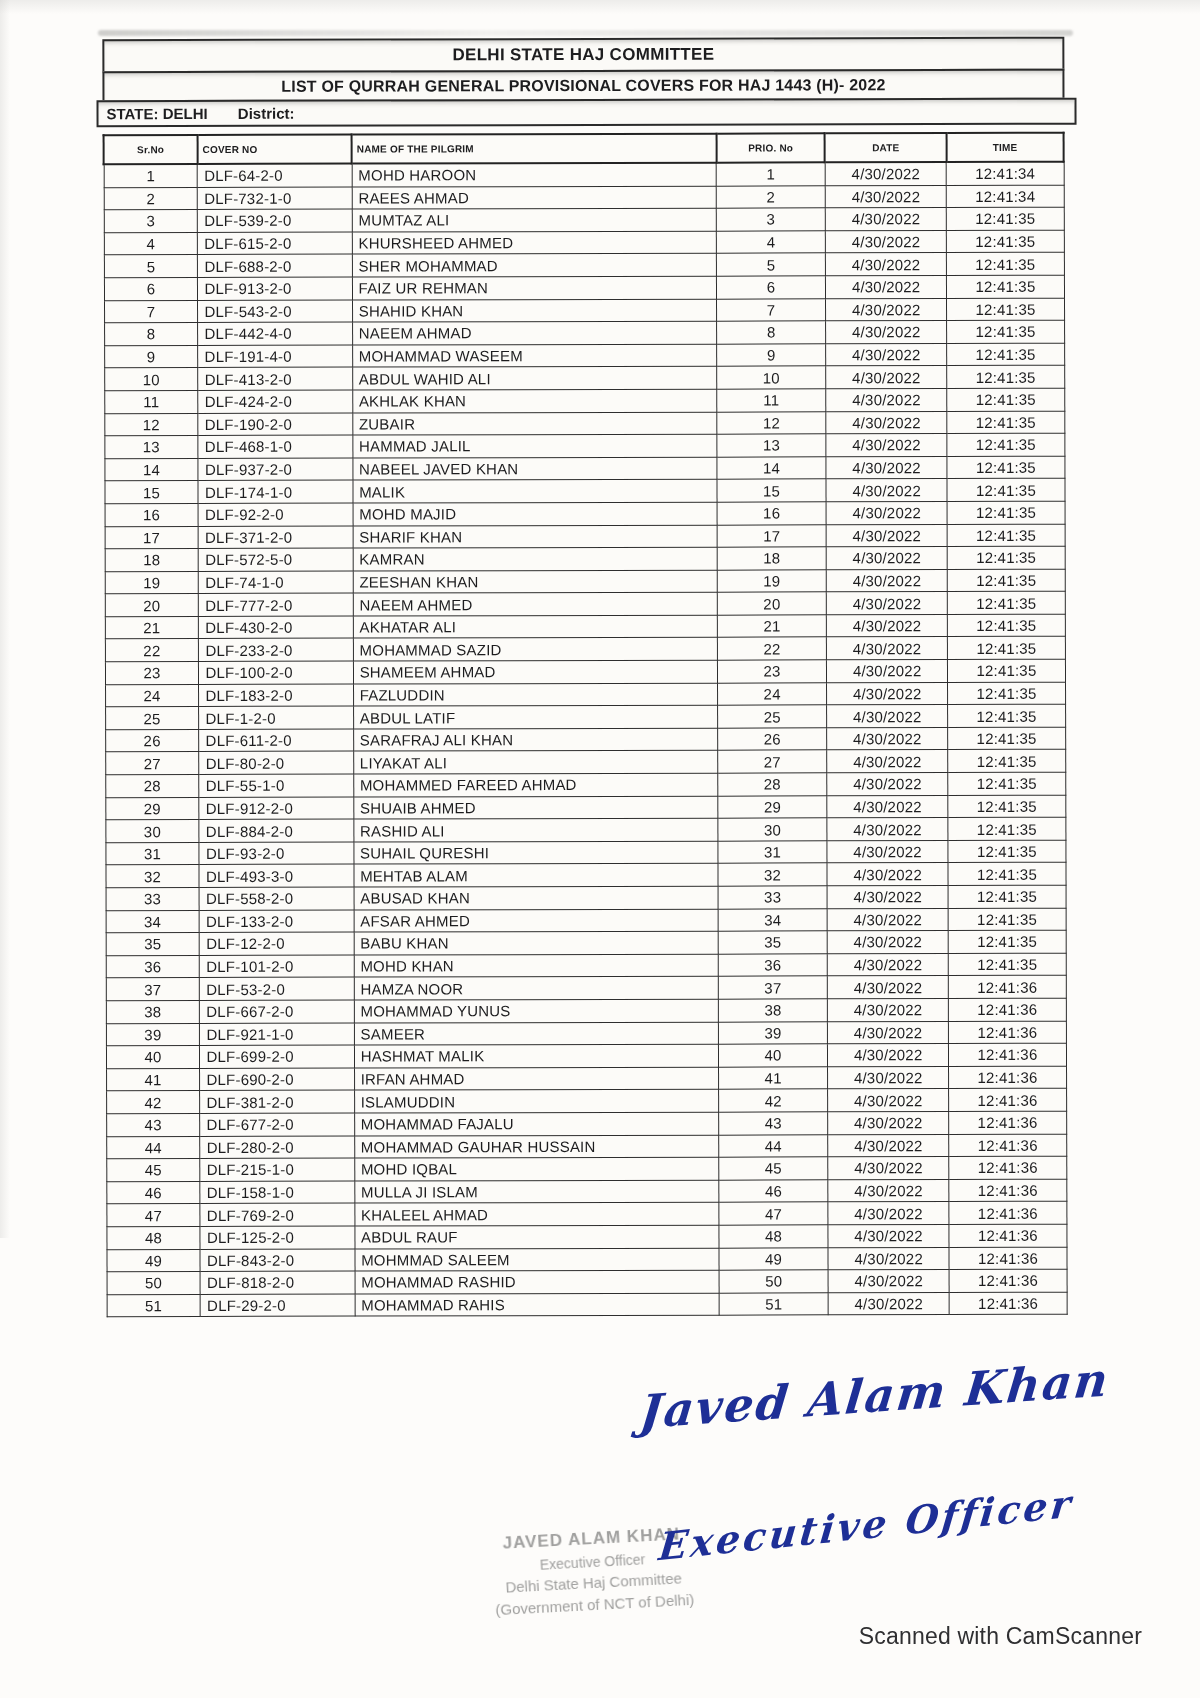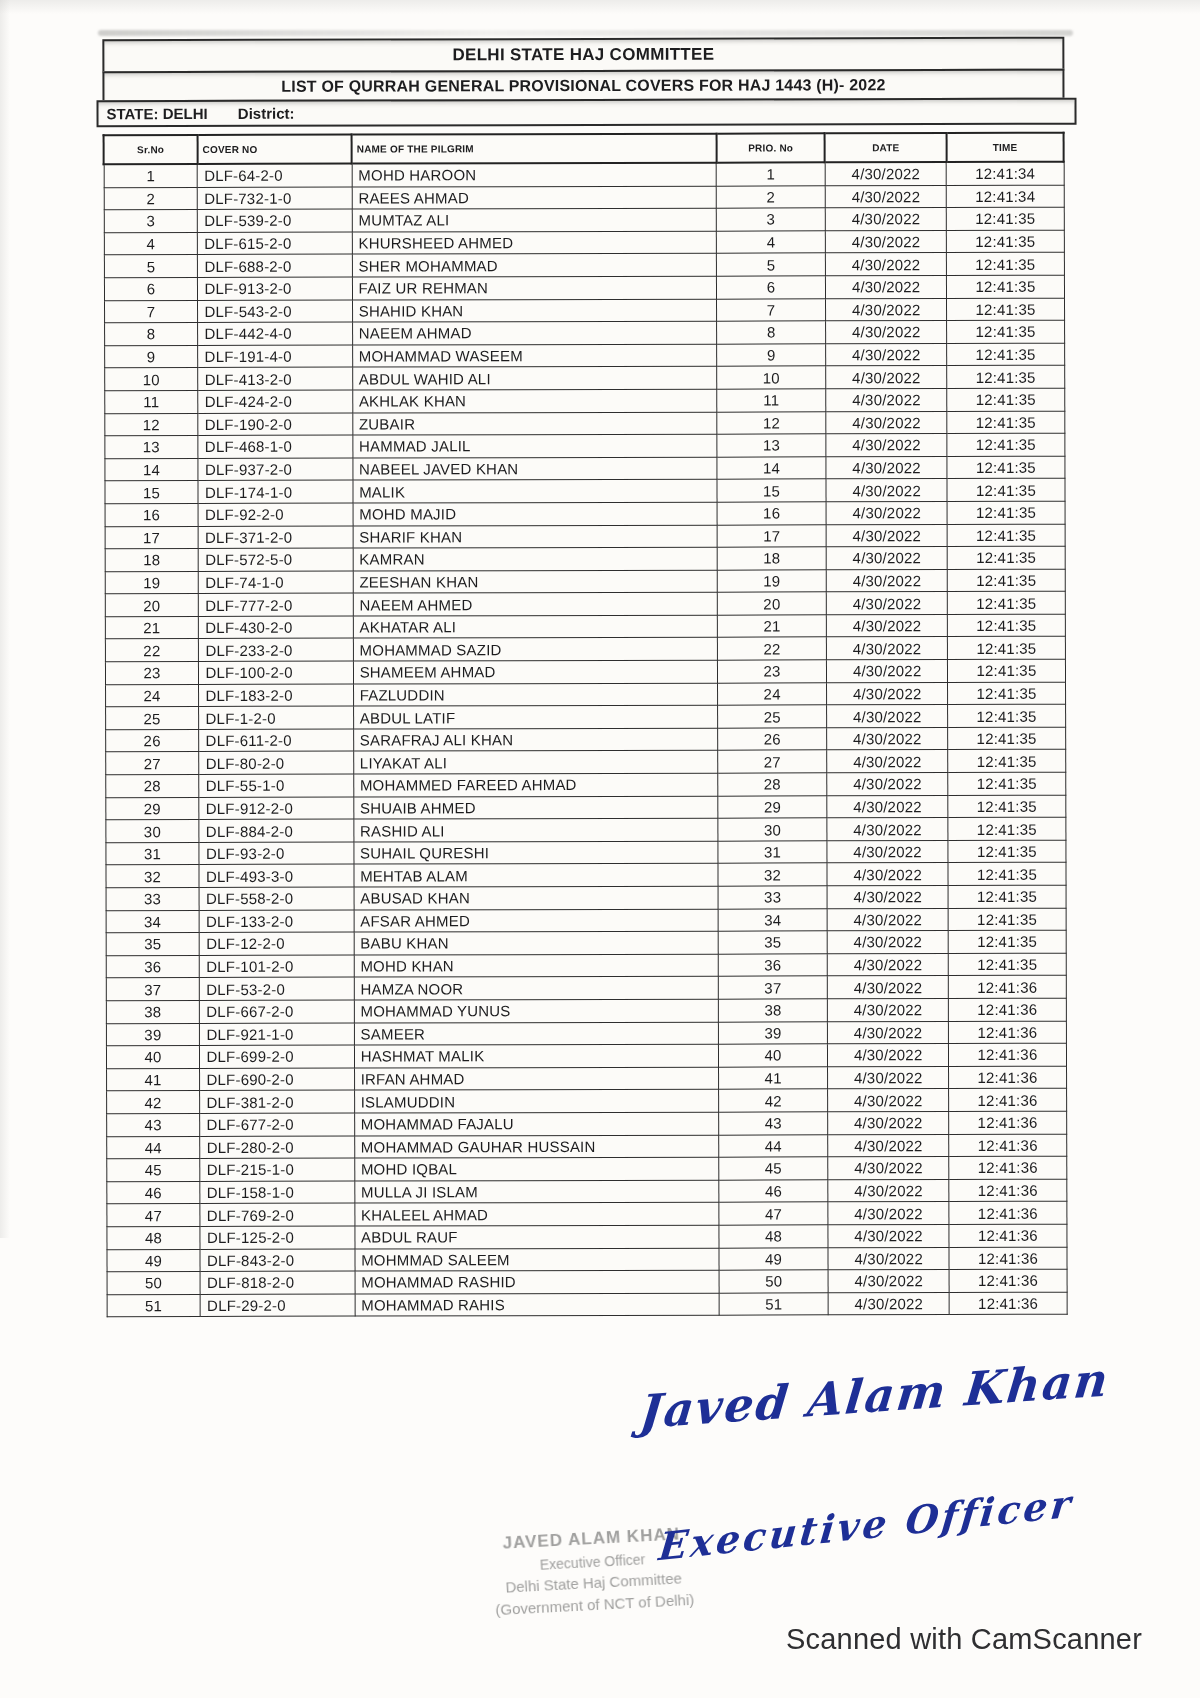--- a/index.html
+++ b/index.html
@@ -137,21 +137,21 @@
     transform: rotate(-6deg) skewX(-12deg);
     white-space: nowrap;
     margin-top: 78px;
     margin-left: 18px;
     letter-spacing: 3px;
   }
   .camscanner {
     position: absolute;
     right: 58px;
     top: 238px;
-    font-size: 29px;
+    font-size: 23px;
     color: #2f2f31;
     letter-spacing: 0.2px;
   }
   .scan-streak {
     position: absolute;
     left: 98px;
     top: 30px;
     width: 975px;
     height: 6px;
     background: linear-gradient(90deg, rgba(120,120,118,0.35), rgba(160,160,158,0.12) 40%, rgba(120,120,118,0.30));

